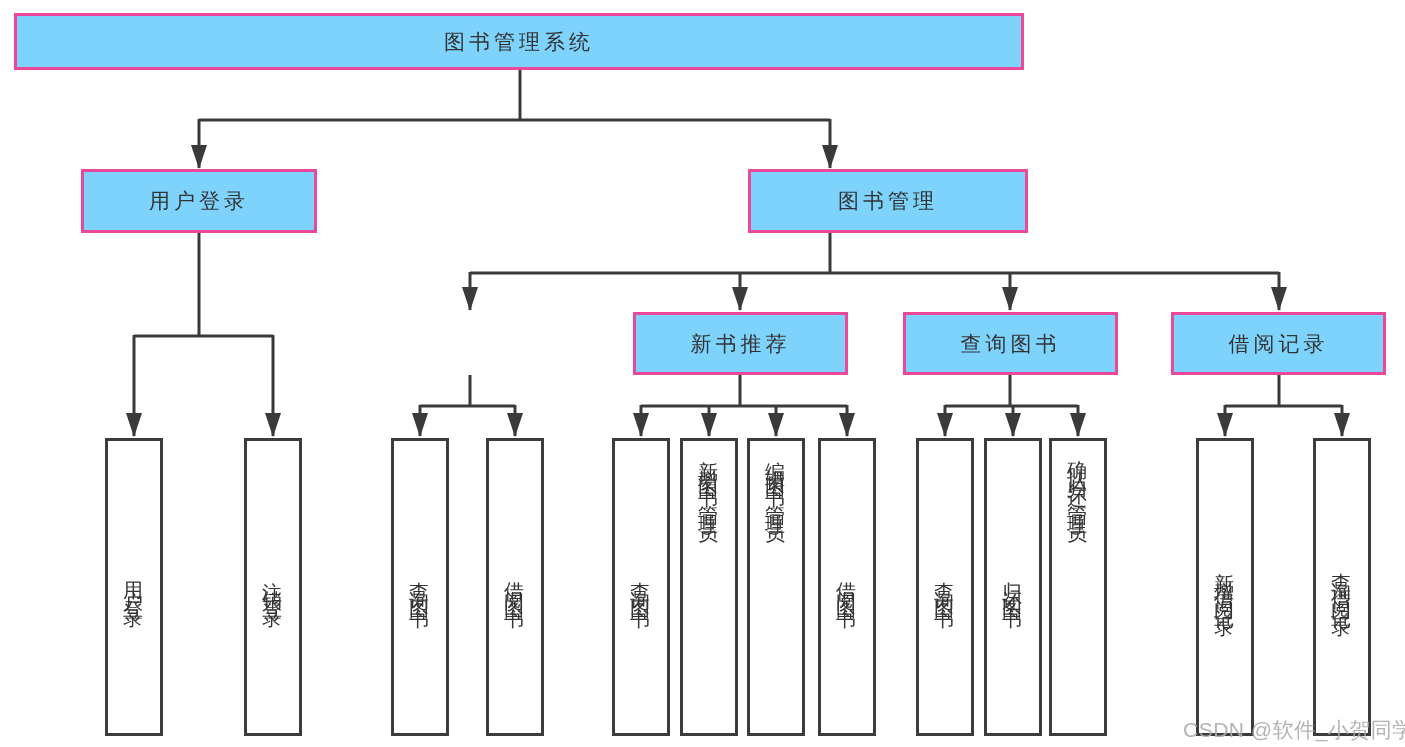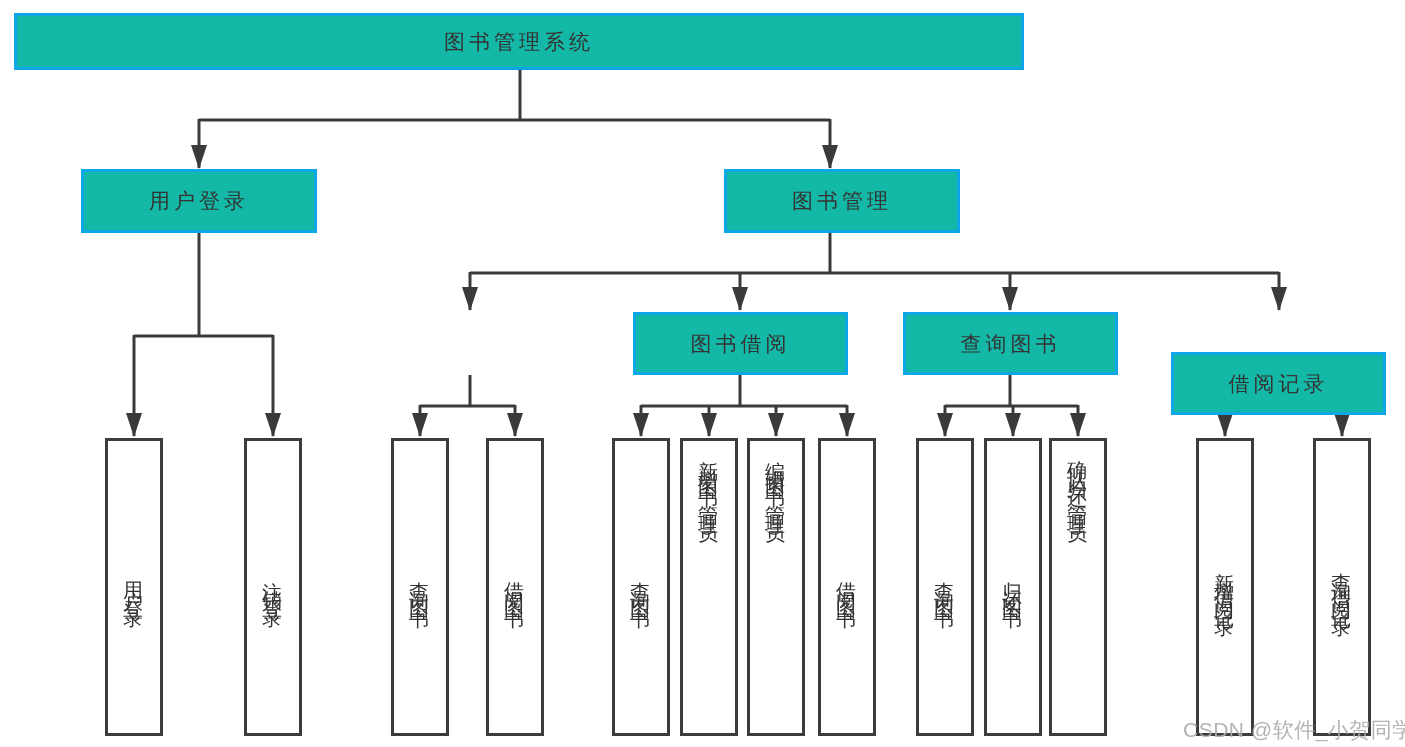--- a/index.html
+++ b/index.html
@@ -13,22 +13,22 @@
   }
   #connectors {
     position: absolute;
     left: 0; top: 0;
     width: 1405px; height: 747px;
     z-index: 0;
   }
   .box {
     position: absolute;
     box-sizing: border-box;
-    background: #14b8a6;
-    border: 3px solid #0ea5e9;
+    background: #7dd3fc;
+    border: 3px solid #ec4899;
     color: #333333;
     display: flex;
     align-items: center;
     justify-content: center;
     font-size: 21px;
     letter-spacing: 4px;
     z-index: 1;
     white-space: nowrap;
   }
   .vbox {
@@ -130,25 +130,25 @@
         <path d="M1225 406 H1342"></path>
         <line x1="1225" y1="405" x2="1225" y2="436" marker-end="url(#arrow)"></line>
         <line x1="1342" y1="405" x2="1342" y2="436" marker-end="url(#arrow)"></line>
       </g>
     </g>
   </svg>
 
   <div class="box" style="left:14px; top:13px; width:1010px; height:57px;">图书管理系统</div>
 
   <div class="box" style="left:81px; top:169px; width:236px; height:64px;">用户登录</div>
-  <div class="box" style="left:724px; top:169px; width:236px; height:64px;">图书管理</div>
+  <div class="box" style="left:748px; top:169px; width:280px; height:64px;">图书管理</div>
 
-  <div class="box" style="left:633px; top:312px; width:215px; height:63px;">图书借阅</div>
+  <div class="box" style="left:633px; top:312px; width:215px; height:63px;">新书推荐</div>
   <div class="box" style="left:903px; top:312px; width:215px; height:63px;">查询图书</div>
-  <div class="box" style="left:1171px; top:312px; width:215px; height:63px;margin-top:40px;">借阅记录</div>
+  <div class="box" style="left:1171px; top:312px; width:215px; height:63px;">借阅记录</div>
 
   <div class="vbox" style="left:105px;">用户登录</div>
   <div class="vbox" style="left:244px;">注销登录</div>
 
   <div class="vbox" style="left:391px;">查询图书</div>
   <div class="vbox" style="left:486px;">借阅图书</div>
 
   <div class="vbox" style="left:612px;">查询图书</div>
   <div class="vbox vtop" style="left:680px;">新增图书（管理员）</div>
   <div class="vbox vtop" style="left:747px;">编辑图书（管理员）</div>

